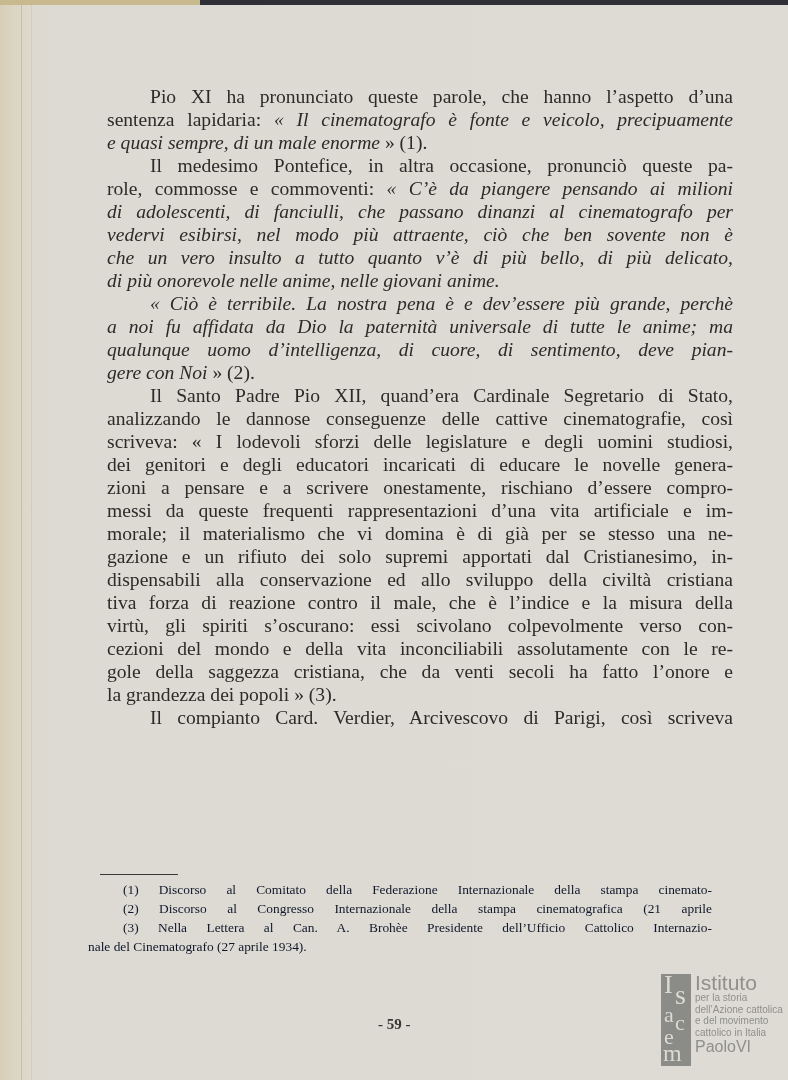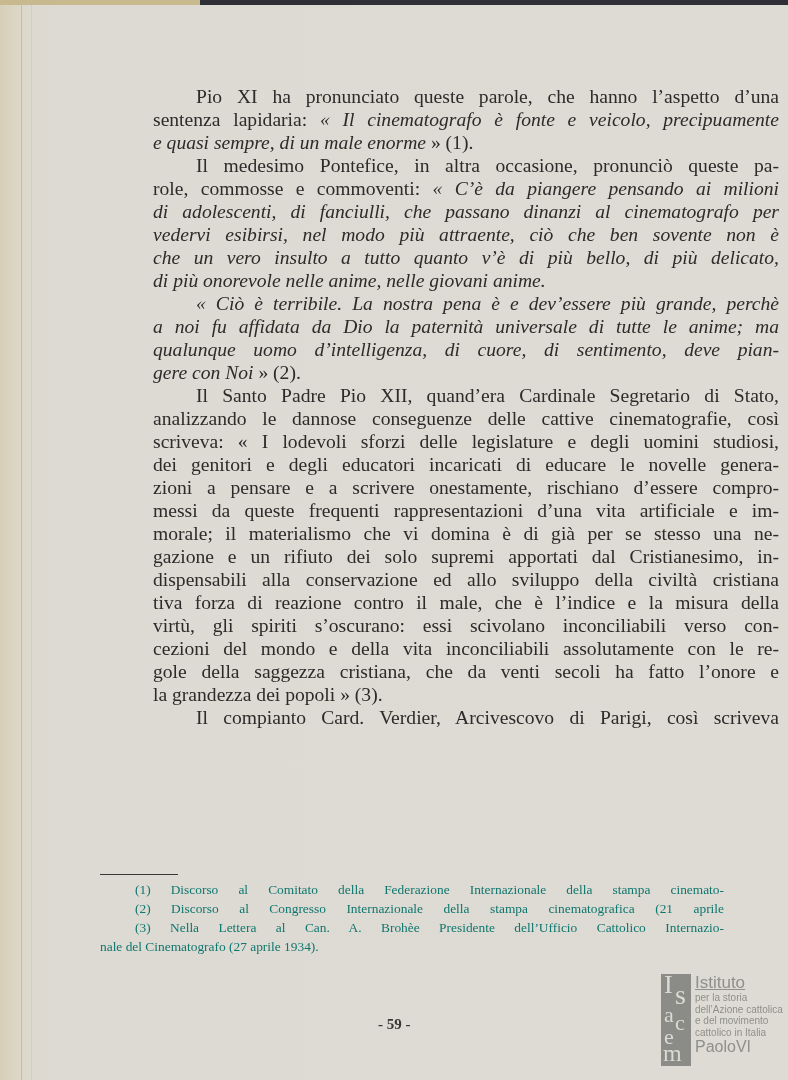--- a/index.html
+++ b/index.html
@@ -15,50 +15,49 @@
     position:absolute; left:0; top:5px; width:788px; height:1075px;
     background: linear-gradient(90deg, #d8cfb8 0px, #dcd6c6 18px, #ddd9cf 30px, #dcdad3 60px, #dddbd4 100%);
   }
   .spine-line { position:absolute; left:21px; top:5px; width:1px; height:1075px; background:#c3b18a; opacity:0.7; }
   .spine-line2 { position:absolute; left:31px; top:5px; width:1px; height:1075px; background:#cfc2a2; opacity:0.5; }
   .text {
     position:absolute; left:107px; top:85px; width:626px;
     font-family:"Liberation Serif", "DejaVu Serif", serif;
     font-size:19.6px; line-height:23px; color:#2d2b29;
     text-align:justify;
-    margin-left:46px;
   }
   .text .line { display:block; text-align:justify; text-align-last:justify; white-space:nowrap; }
   .text .line.last { text-align-last:left; }
   .text .indent { padding-left:43px; }
   i { font-style:italic; }
   .rule { position:absolute; left:100px; top:874px; width:78px; height:1px; background:#3a3836; }
   .notes {
-    position:absolute; left:100px; top:880px; width:624px;
+    position:absolute; left:88px; top:880px; width:624px;
     font-family:"Liberation Serif", "DejaVu Serif", serif;
-    font-size:13.4px; line-height:19px; color:#0f766e;
+    font-size:13.4px; line-height:19px; color:#0f172a;
   }
   .notes .line { display:block; text-align:justify; text-align-last:justify; white-space:nowrap; }
   .notes .line.last { text-align-last:left; }
   .notes .indent { padding-left:35px; }
   .pagenum {
     position:absolute; left:378px; top:1016px; font-size:15px;
     font-family:"Liberation Serif", serif; color:#3a3836;font-weight:bold;
   }
   .logo { position:absolute; left:661px; top:974px; width:124px; height:94px; }
   .logo-block {
     position:absolute; left:0; top:0; width:30px; height:92px; background:#8b8b87;
     font-family:"Liberation Serif", serif; color:#dcdad3;
   }
   .logo-block span { position:absolute; font-size:22px; line-height:22px; }
   .logo-text {
     position:absolute; left:34px; top:0; color:#8f8f8b;
     font-family:"Liberation Sans", sans-serif; font-size:10px; line-height:11.5px;
   }
-  .logo-text .big { font-size:17px; line-height:18px; display:block;text-decoration:underline; }
+  .logo-text .big { font-size:21px; line-height:18px; display:block; }
   .logo-text .paolo { font-size:16px; line-height:18px; display:block; }
 </style>
 </head>
 <body>
 
 <div class="topbar"></div>
 <div class="topbar-left"></div>
 <div class="page"></div>
 <div class="spine-line"></div>
 <div class="spine-line2"></div>
@@ -80,21 +79,21 @@
     <span class="line indent"><span>Il Santo Padre Pio XII, quand’era Cardinale Segretario di Stato,</span></span>
     <span class="line"><span>analizzando le dannose conseguenze delle cattive cinematografie, così</span></span>
     <span class="line"><span>scriveva: « I lodevoli sforzi delle legislature e degli uomini studiosi,</span></span>
     <span class="line"><span>dei genitori e degli educatori incaricati di educare le novelle genera-</span></span>
     <span class="line"><span>zioni a pensare e a scrivere onestamente, rischiano d’essere compro-</span></span>
     <span class="line"><span>messi da queste frequenti rappresentazioni d’una vita artificiale e im-</span></span>
     <span class="line"><span>morale; il materialismo che vi domina è di già per se stesso una ne-</span></span>
     <span class="line"><span>gazione e un rifiuto dei solo supremi apportati dal Cristianesimo, in-</span></span>
     <span class="line"><span>dispensabili alla conservazione ed allo sviluppo della civiltà cristiana</span></span>
     <span class="line"><span>tiva forza di reazione contro il male, che è l’indice e la misura della</span></span>
-    <span class="line"><span>virtù, gli spiriti s’oscurano: essi scivolano inconciliabili verso con-</span></span>
+    <span class="line"><span>virtù, gli spiriti s’oscurano: essi scivolano colpevolmente verso con-</span></span>
     <span class="line"><span>cezioni del mondo e della vita inconciliabili assolutamente con le re-</span></span>
     <span class="line"><span>gole della saggezza cristiana, che da venti secoli ha fatto l’onore e</span></span>
     <span class="line last"><span>la grandezza dei popoli » (3).</span></span>
     <span class="line indent"><span>Il compianto Card. Verdier, Arcivescovo di Parigi, così scriveva</span></span>
   </div>
 
 <div class="rule"></div>
 <div class="notes" id="footnotes">
     <span class="line indent">(1) Discorso al Comitato della Federazione Internazionale della stampa cinemato-</span>
     <span class="line indent">(2) Discorso al Congresso Internazionale della stampa cinematografica (21 aprile</span>

